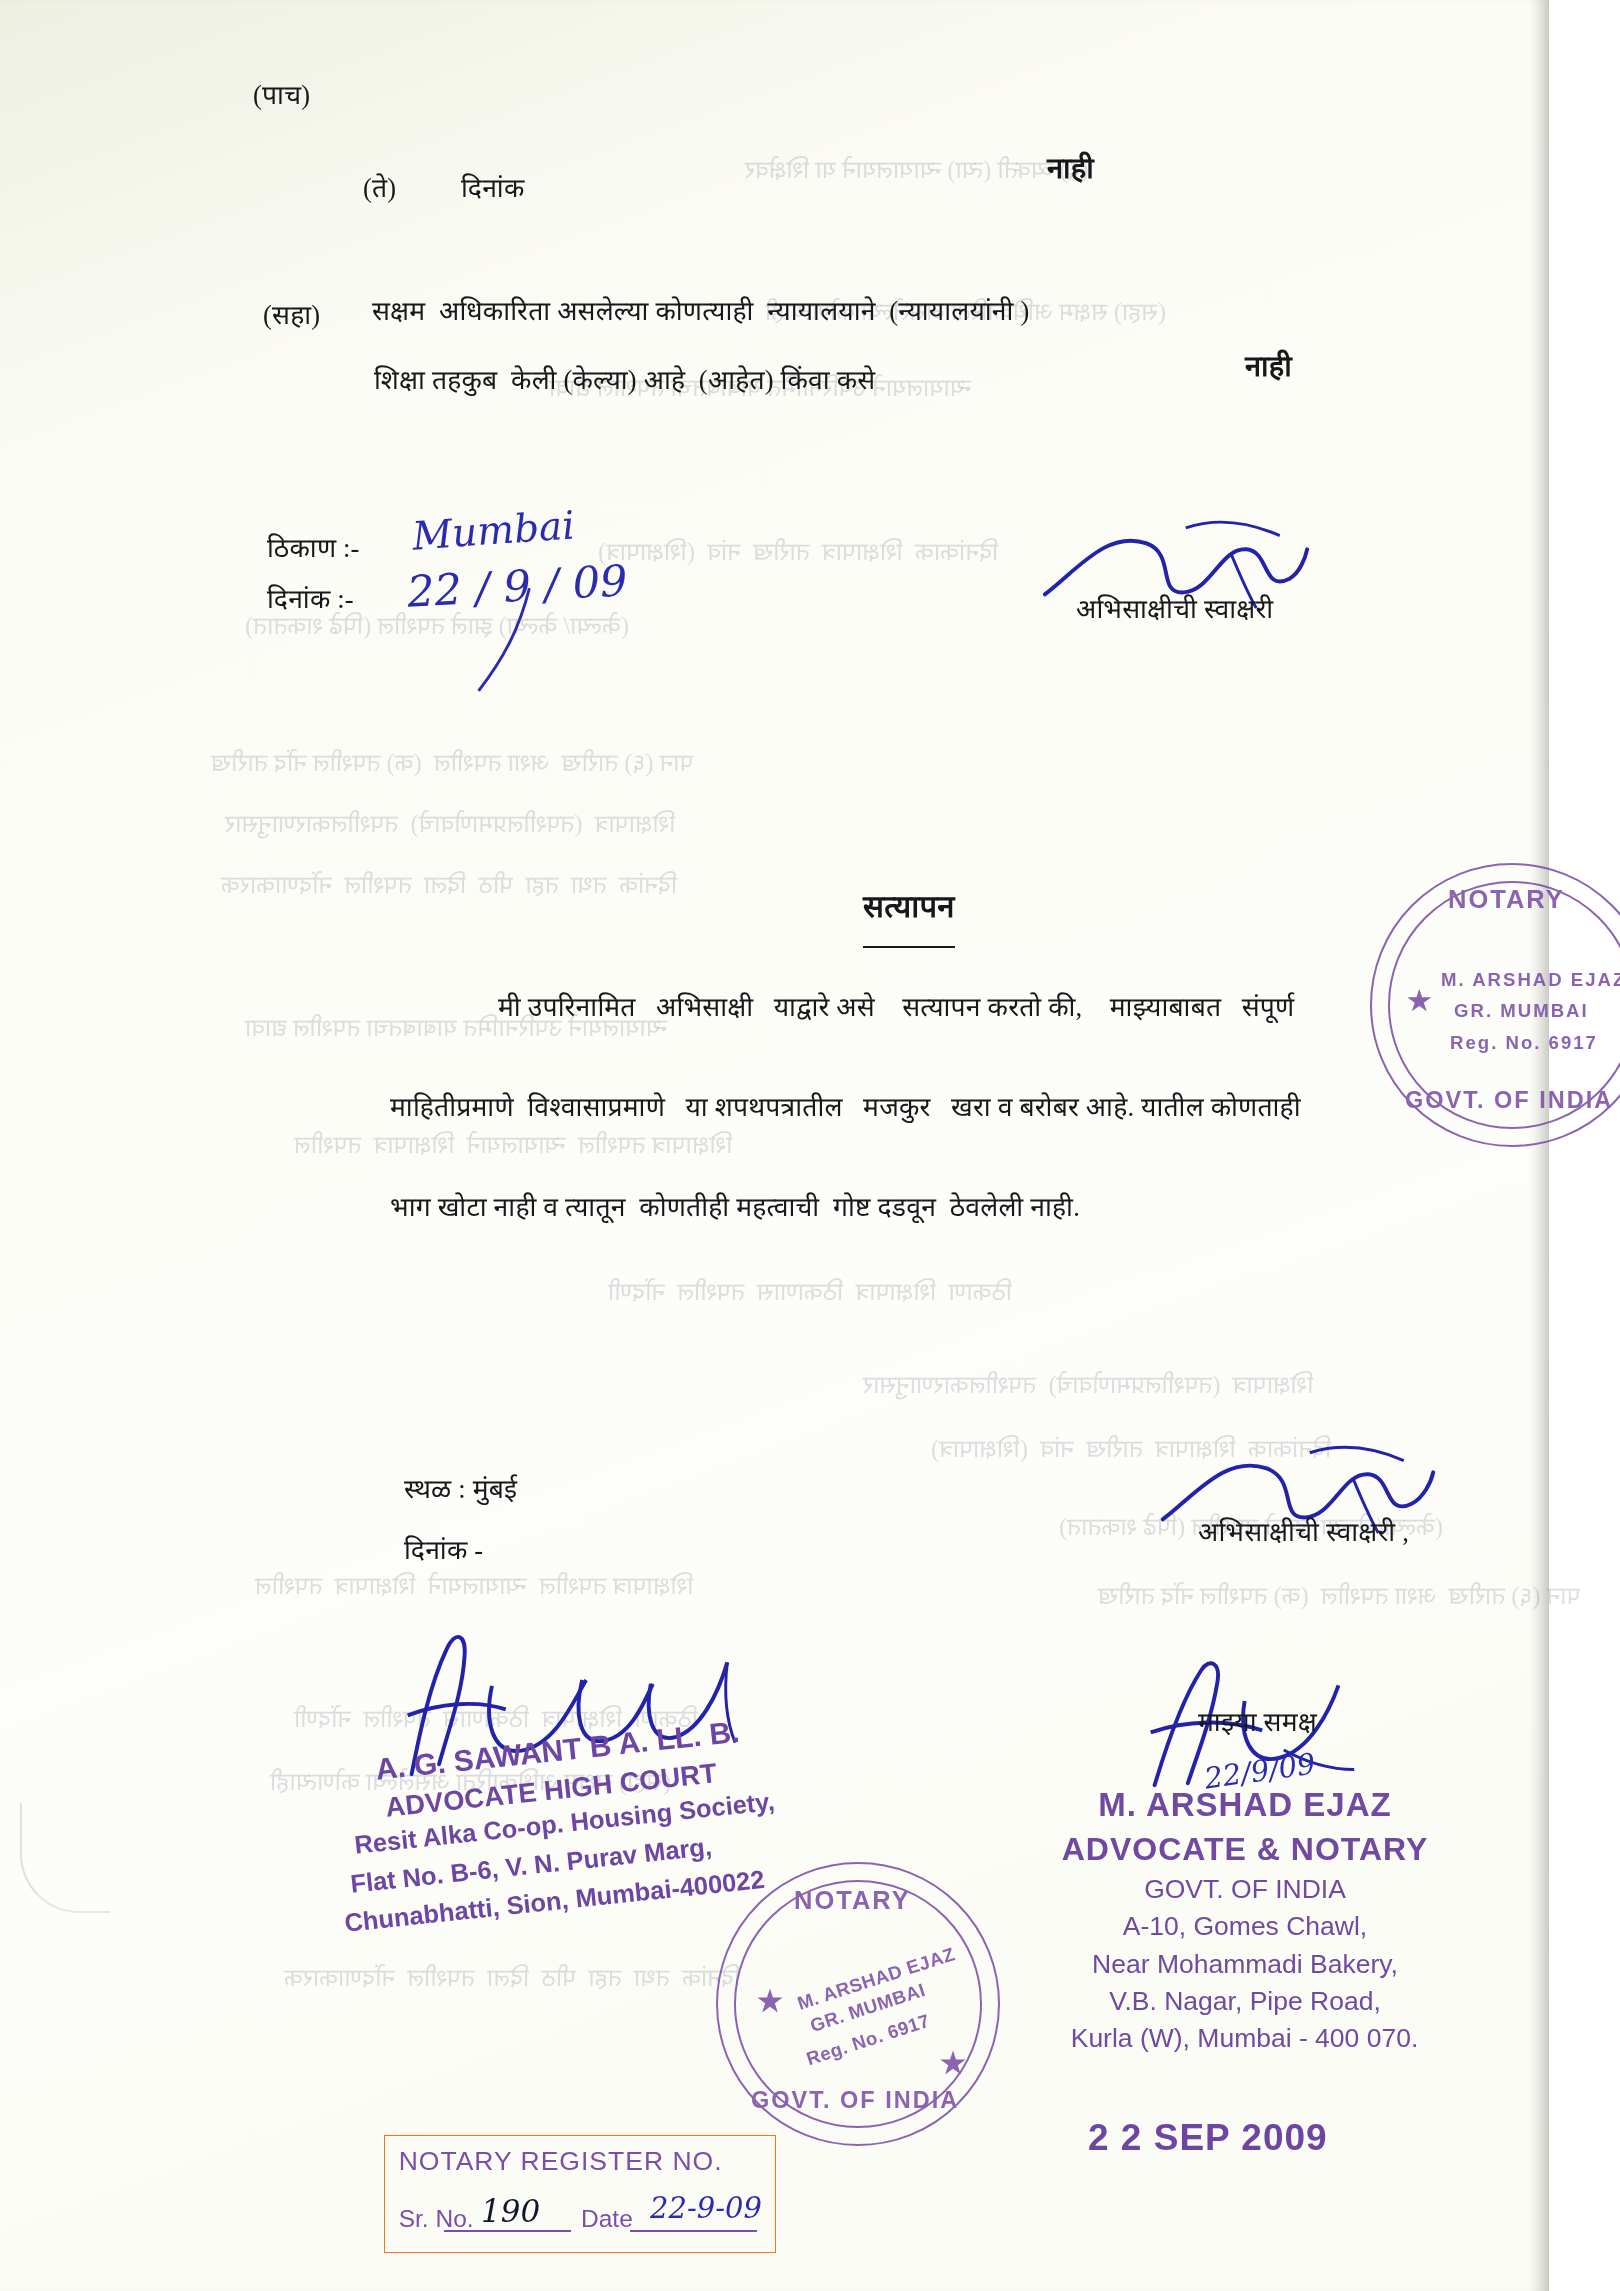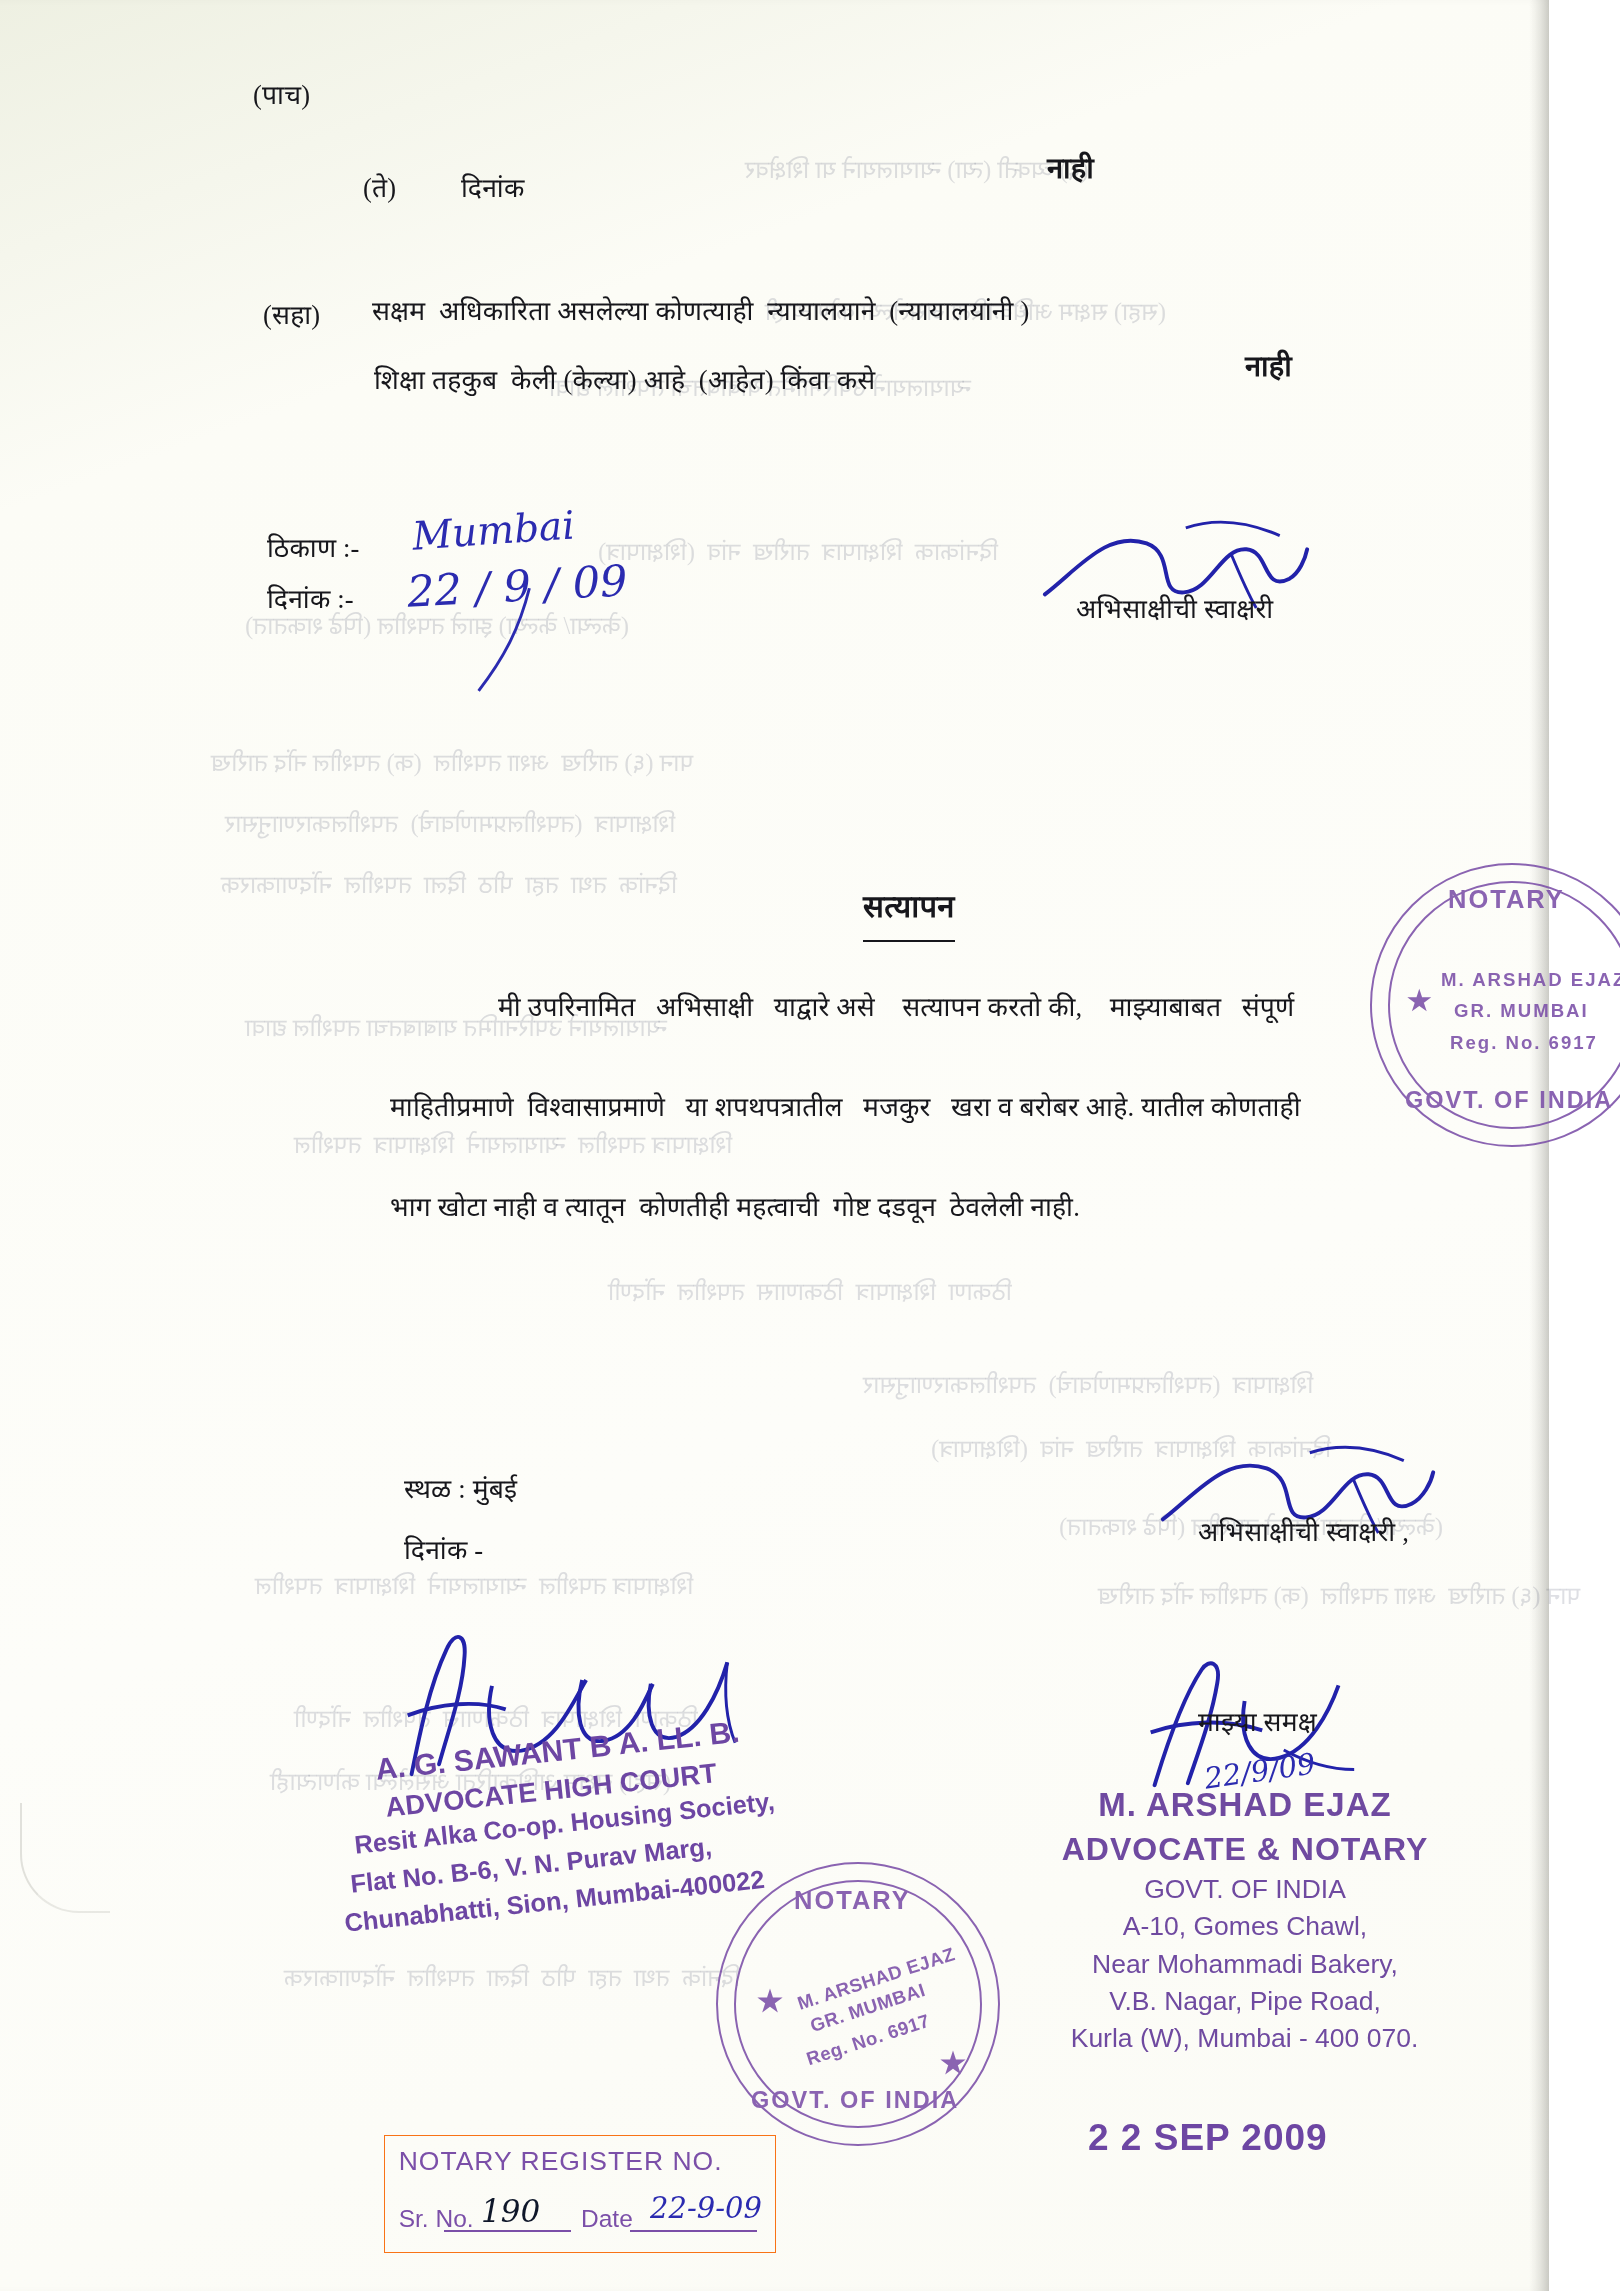--- a/index.html
+++ b/index.html
@@ -78,21 +78,21 @@
   .handwrite {
     position: absolute;
     color: #2b2bb0;
     font-family: "DejaVu Serif", serif;
     font-style: italic;
     white-space: pre;
   }
 
   .underline-head {
     border-bottom: 2px solid #17171c;
-    padding-bottom: 14px;
+    padding-bottom: 20px;
   }
 
   
   .sig { position: absolute; }
 
   
   .round-stamp {
     position: absolute;
     border-radius: 50%;
     border: 2.9px solid #7b4fa8;

